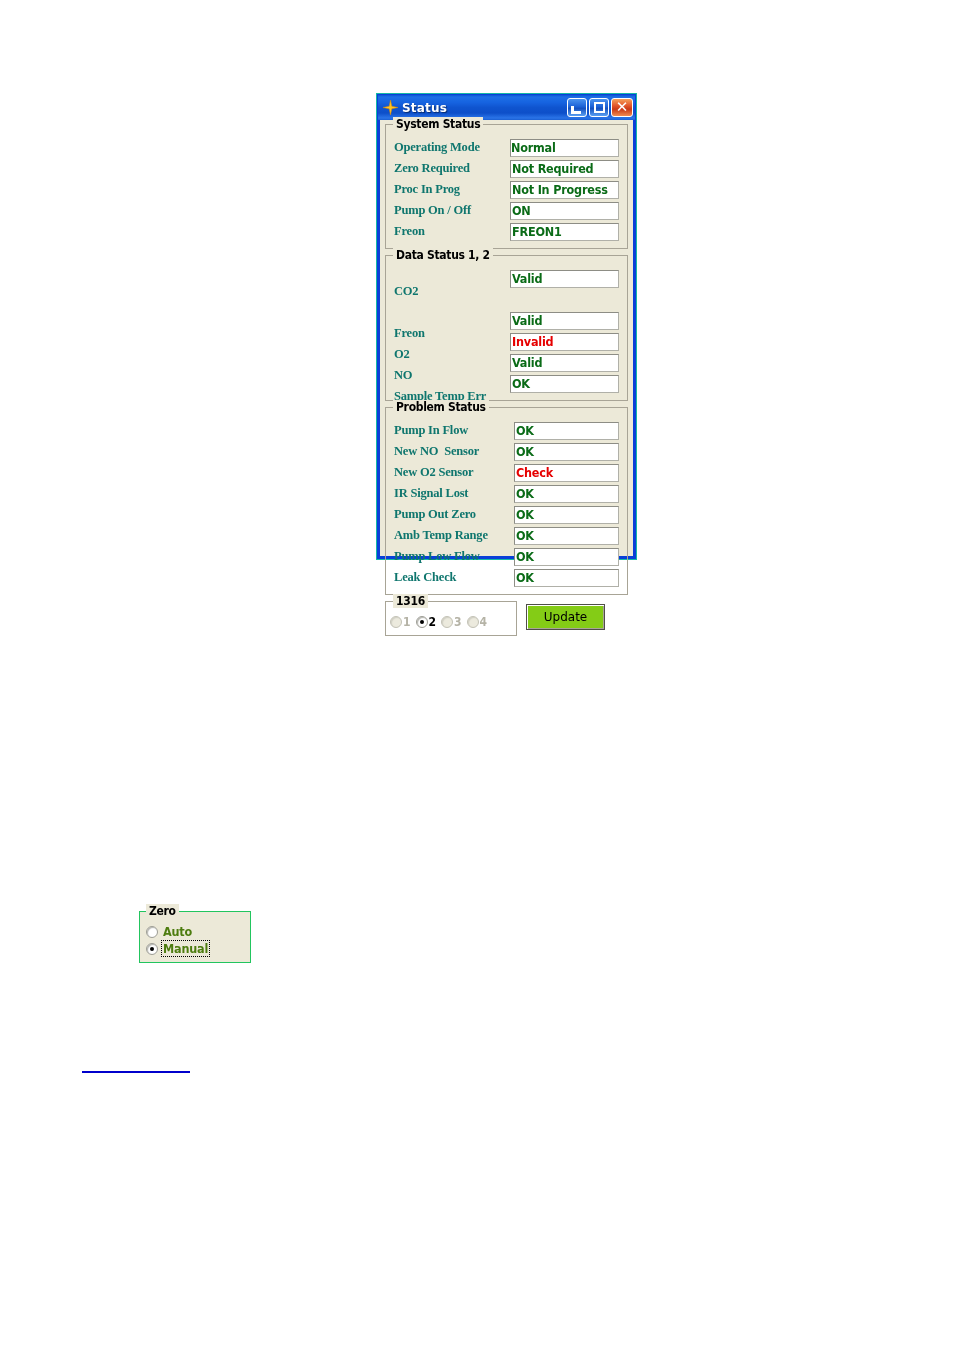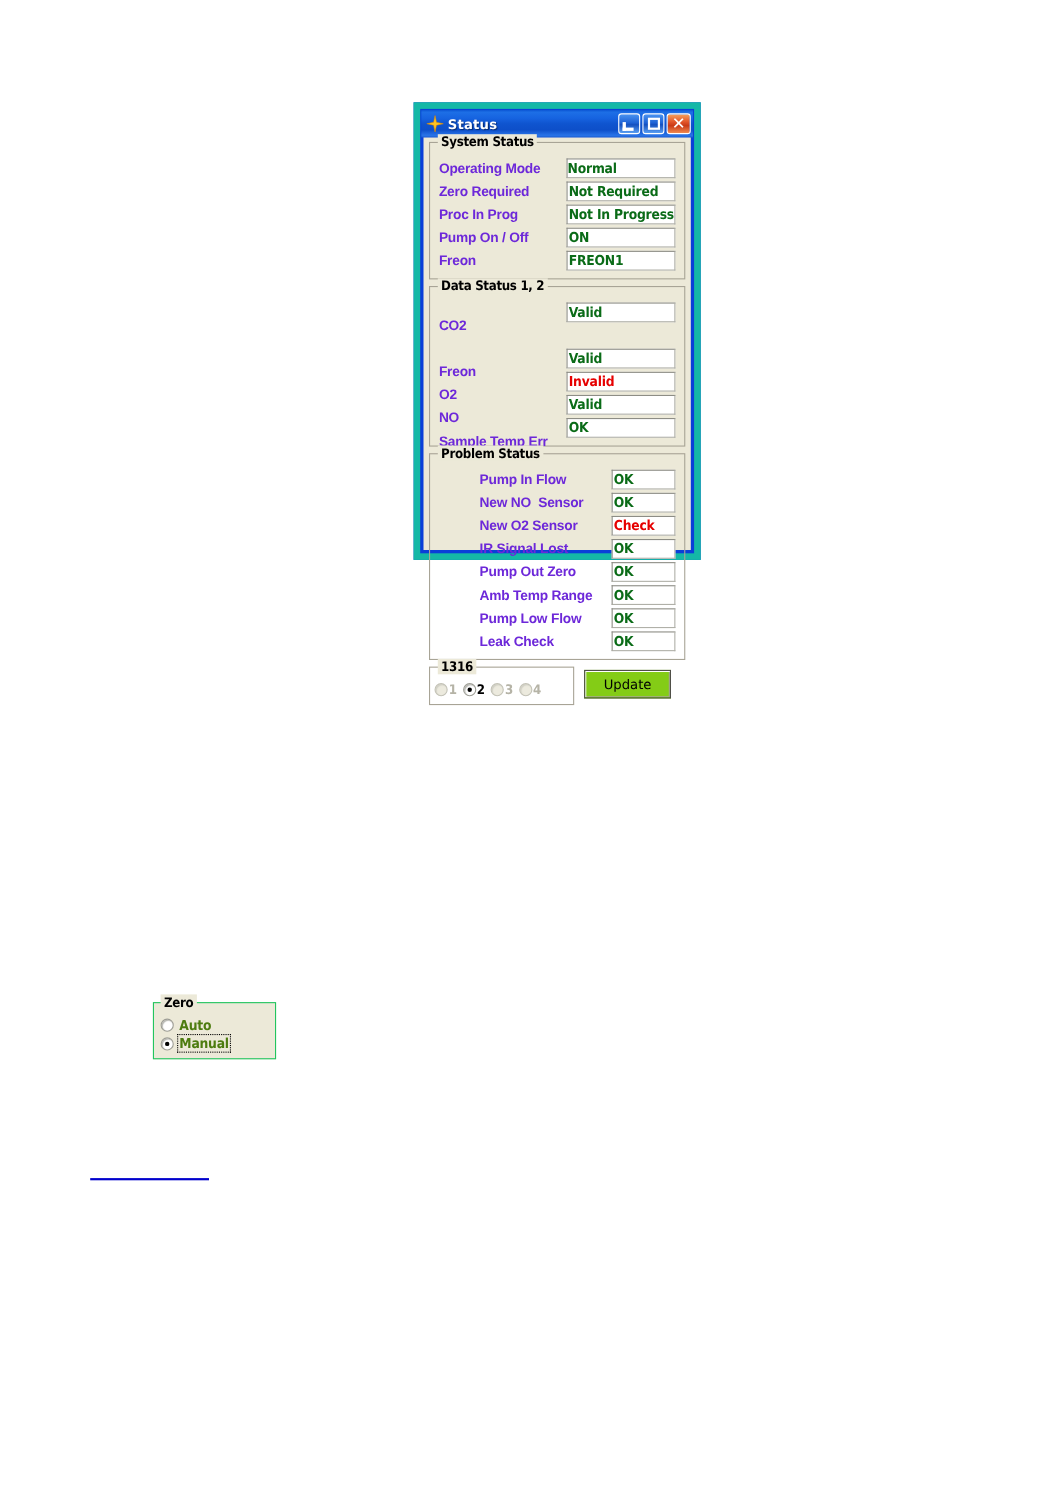--- a/index.html
+++ b/index.html
@@ -14,23 +14,23 @@
     font-family: "Liberation Sans", sans-serif;
     overflow: hidden;
   }
 
   
   #status-window {
     position: absolute;
     left: 376px;
     top: 93px;
     width: 261px;
-    height: 416px;
+    height: 467px;
     background: #0a3fd8;
-    border: 6px solid #14b8a6;
+    border: 1px solid #14b8a6;
     box-sizing: border-box;
     box-shadow: 0 0 0 0 rgba(0,0,0,0);
   }
   .titlebar {
     height: 25px;
     margin: 1px 1px 0 1px;
     background: linear-gradient(to bottom,
         #0c56d4 0%, #1d6fe6 8%, #1663e0 30%,
         #0f54cf 50%, #0d4fc9 72%, #2a74e8 92%, #1a5fd2 100%);
     display: flex;
@@ -144,24 +144,24 @@
   .row {
     display: flex;
     align-items: center;
     height: 21px;
     margin-bottom: 0px;
   }
   .row.spacer { height: 21px; }
   .row-label {
     width: 116px;
     flex: 0 0 116px;
-    font-family: Liberation Sans, sans-serif;
+    font-family: Liberation Serif, serif;
     font-size: 12.5px;
     font-weight: bold;
-    color: #6d28d9;
+    color: #0f766e;
     letter-spacing: -0.2px;
     white-space: pre;
   }
   .field {
     flex: 1 1 auto;
     height: 18px;
     background: #ffffff;
     border: 1px solid #b0b0a8;
     border-top-color: #8d8d85;
     border-left-color: #8d8d85;
@@ -174,21 +174,21 @@
     white-space: nowrap;
     overflow: hidden;
     letter-spacing: -0.2px;
   }
   .field.indent { padding-left: 0; }
   .val-ok { color: #0a6b17; }
   .val-bad { color: #e60000; }
 
   
   #group-data .row-label { width: 116px; flex: 0 0 116px; margin-top: 25px; }
-  #group-problem .row-label { width: 120px; flex: 0 0 120px; margin-left: 37px; }
+  #group-problem .row-label { width: 120px; flex: 0 0 120px; }
 
   
   .bottom-bar {
     display: flex;
     align-items: flex-start;
     gap: 9px;
     margin-top: 4px;
   }
   #group-1316 {
     flex: 0 0 132px;

